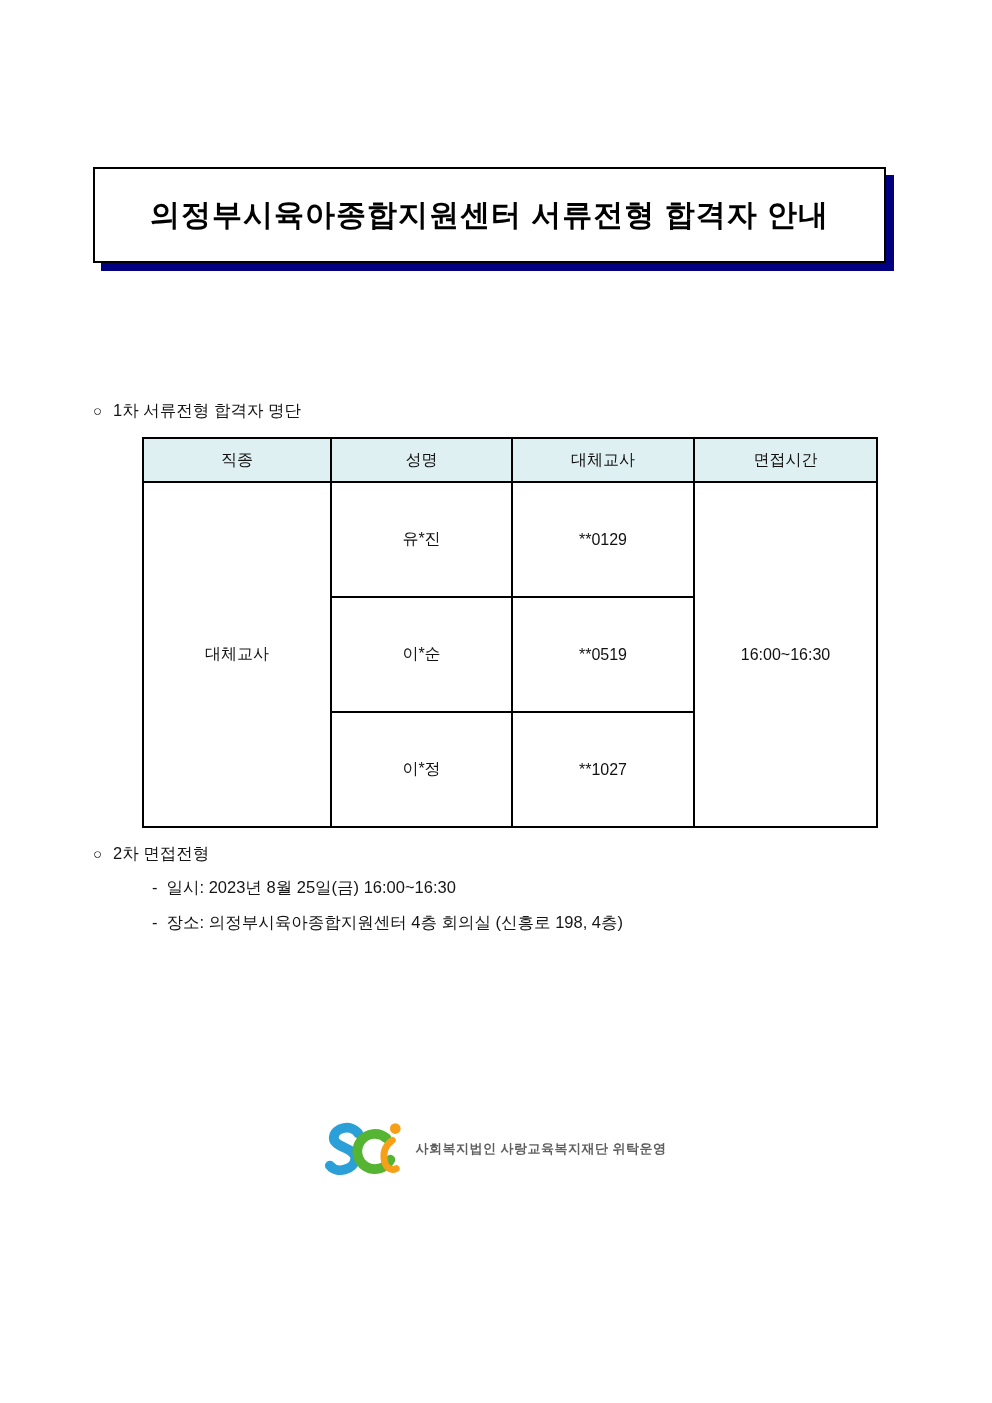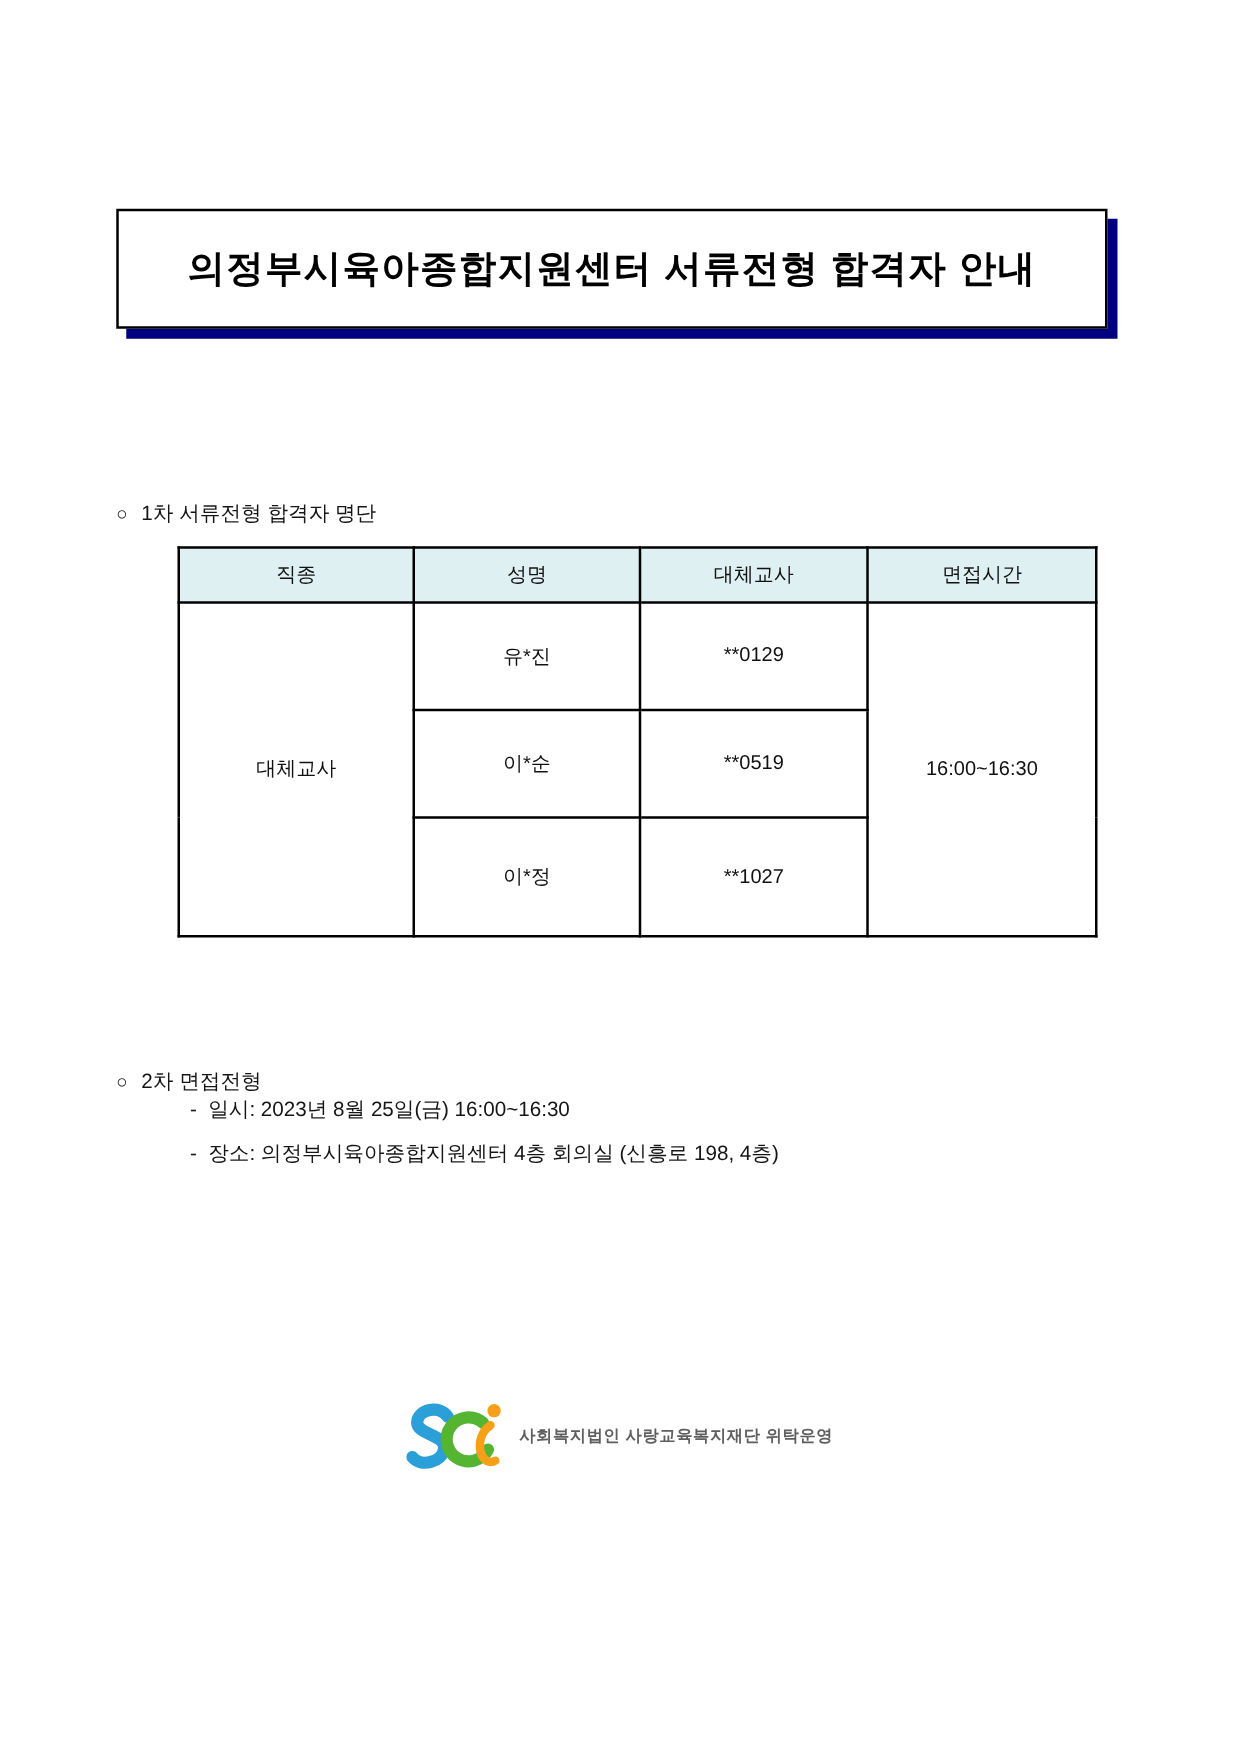--- a/index.html
+++ b/index.html
@@ -78,21 +78,21 @@
     text-align: center;
     vertical-align: middle;
     font-size: 16px;
     font-weight: 400;
     color: #111111;
   }
   table.pass-table th {
     background: #dff0f2;
     height: 44px;
   }
-  table.pass-table td { height: 86px; }
+  table.pass-table td { height: 115px; }
   .col-job { width: 188px; }
   .col-name { width: 181px; }
   .col-birth { width: 182px; }
   .col-time { width: 183px; }
 
   
   .footer-logo {
     position: absolute;
     left: 0; top: 1118px;
     width: 100%;
@@ -157,21 +157,21 @@
         <td>이*순</td>
         <td>**0519</td>
       </tr>
       <tr style="height:95px;">
         <td>이*정</td>
         <td>**1027</td>
       </tr>
     </tbody>
   </table>
 
-  <div class="bullet-line" style="top: 843px; margin-top: 11px;">
+  <div class="bullet-line" style="top: 843px;">
     <span class="circle">○</span><span>2차 면접전형</span>
   </div>
   <div class="dash-line" style="top: 877px;">
     <span class="dash">-</span><span>일시: 2023년 8월 25일(금) 16:00~16:30</span>
   </div>
   <div class="dash-line" style="top: 912px;">
     <span class="dash">-</span><span>장소: 의정부시육아종합지원센터 4층 회의실 (신흥로 198, 4층)</span>
   </div>
 
 

